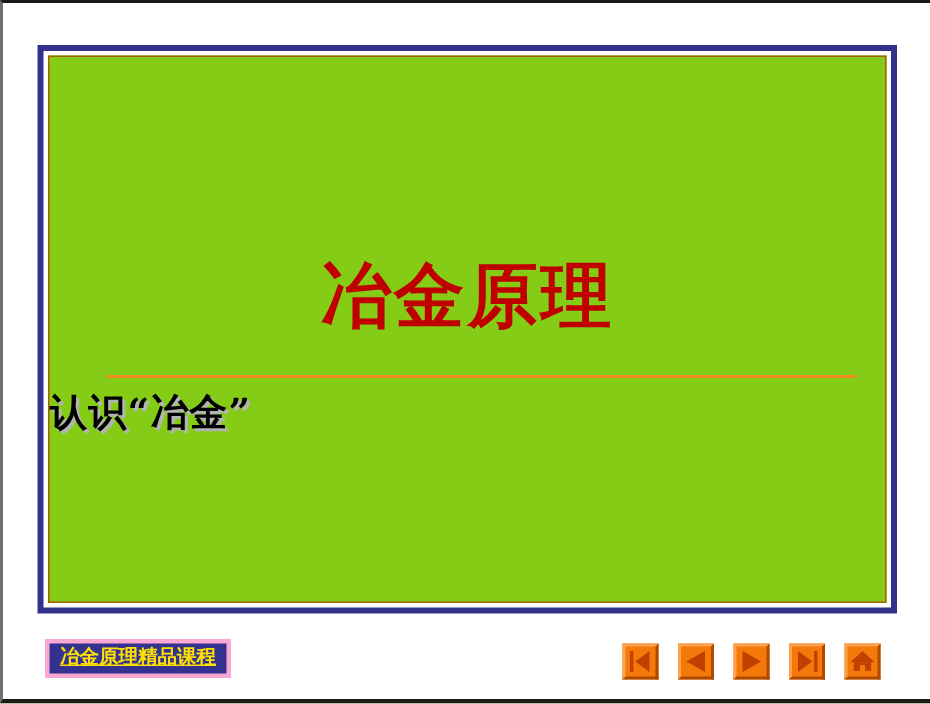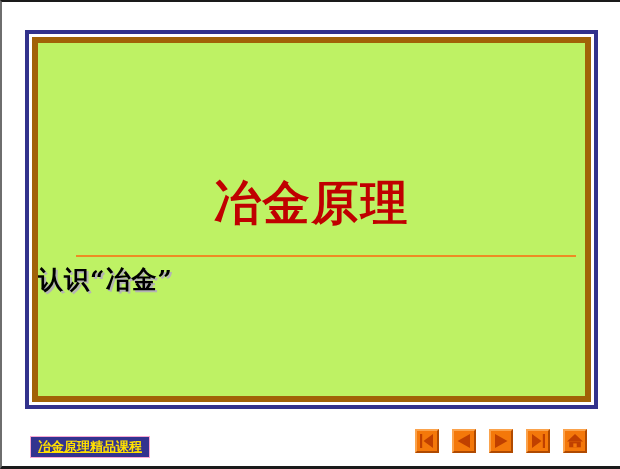--- a/index.html
+++ b/index.html
@@ -37,22 +37,22 @@
     box-sizing: border-box;
     border: 4px solid #32328c;
     background: #ffffff;
     padding: 3px;
   }
   #slide-inner {
     position: relative;
     width: 100%;
     height: 100%;
     box-sizing: border-box;
-    border: 6px solid #a16207;
-    background: #bef264;
+    border: 1px solid #a16207;
+    background: #84cc16;
     overflow: hidden;
   }
 
   
   #title-block {
     position: absolute;
     left: 0;
     right: 0;
     top: 136px;
     text-align: center;
@@ -104,31 +104,30 @@
     width: 620px;
     height: 52px;
   }
 
   #course-link {
     position: absolute;
     left: 28px;
     top: 12px;
     padding: 2px 7px 3px 7px;
     background: #33338f;
-    border: 1px solid #f9a8d4;
+    border: 3px solid #f9a8d4;
     color: #ffe000;
     font-family: "DejaVu Sans", "Liberation Sans", sans-serif;
     font-size: 13px;
     font-weight: bold;
     line-height: 15px;
     letter-spacing: 0px;
     text-decoration: underline;
     white-space: nowrap;
     cursor: pointer;
-    margin-top: 10px;
   }
 
   #nav-buttons {
     position: absolute;
     left: 413px;
     top: 427px;
     display: flex;
     gap: 13px;
   }
   .nav-btn {

